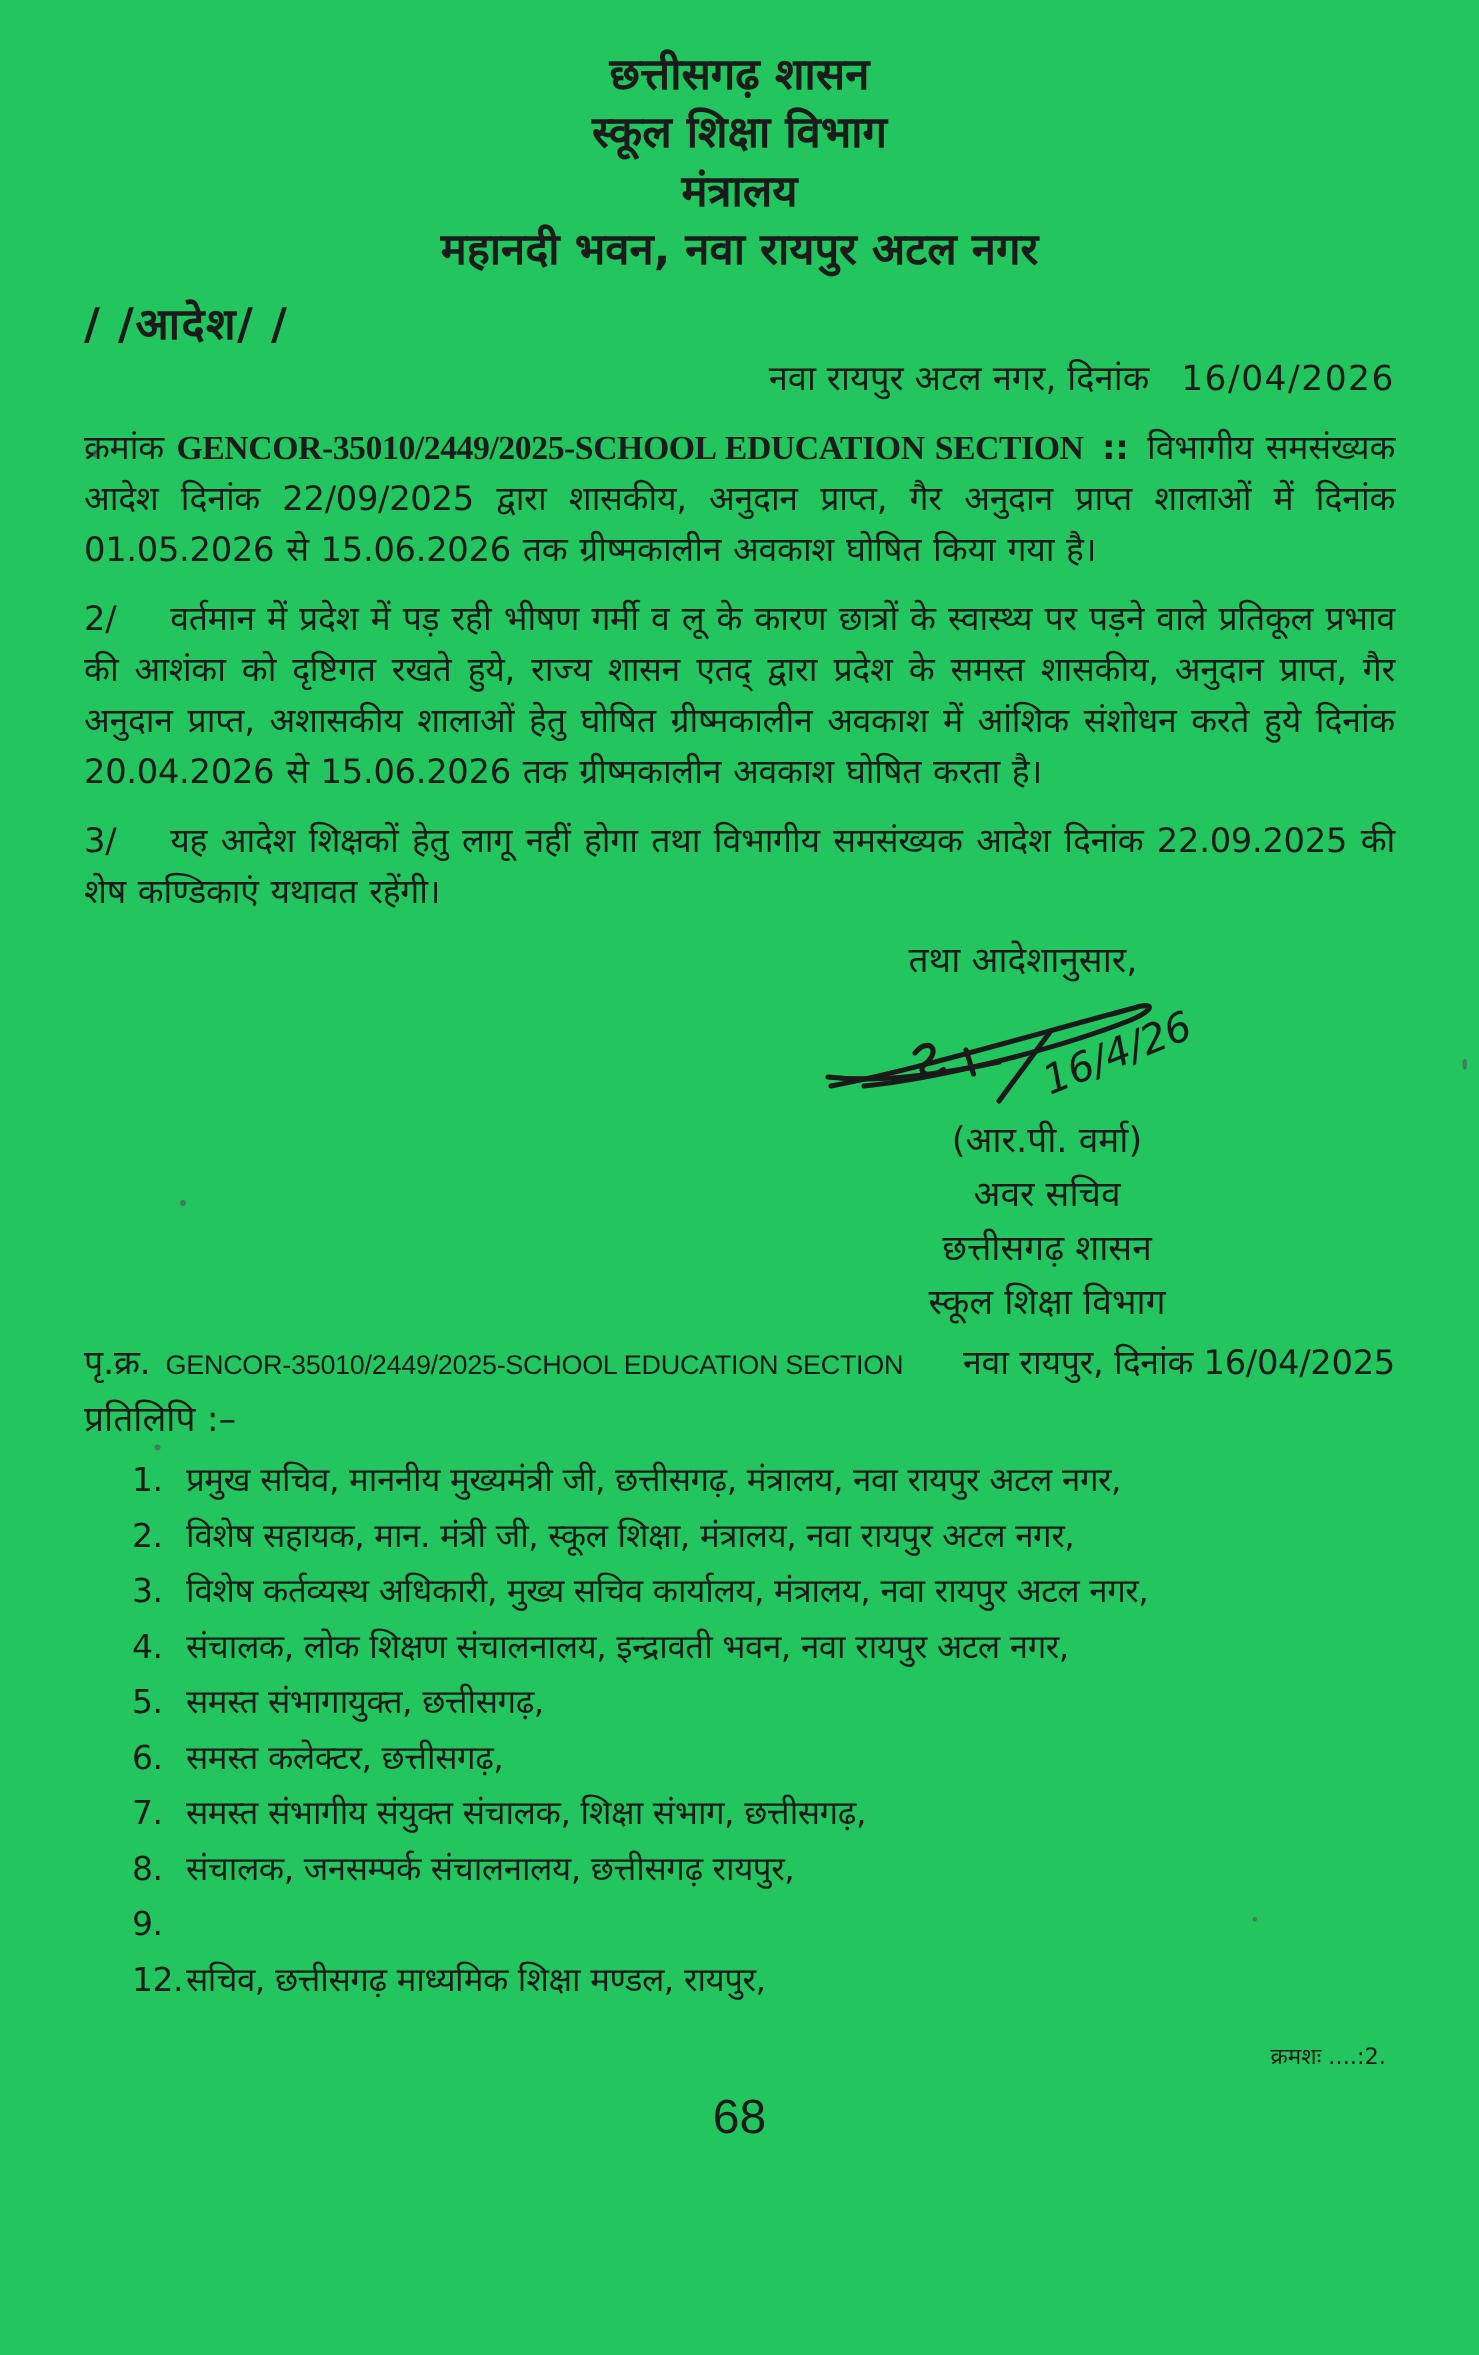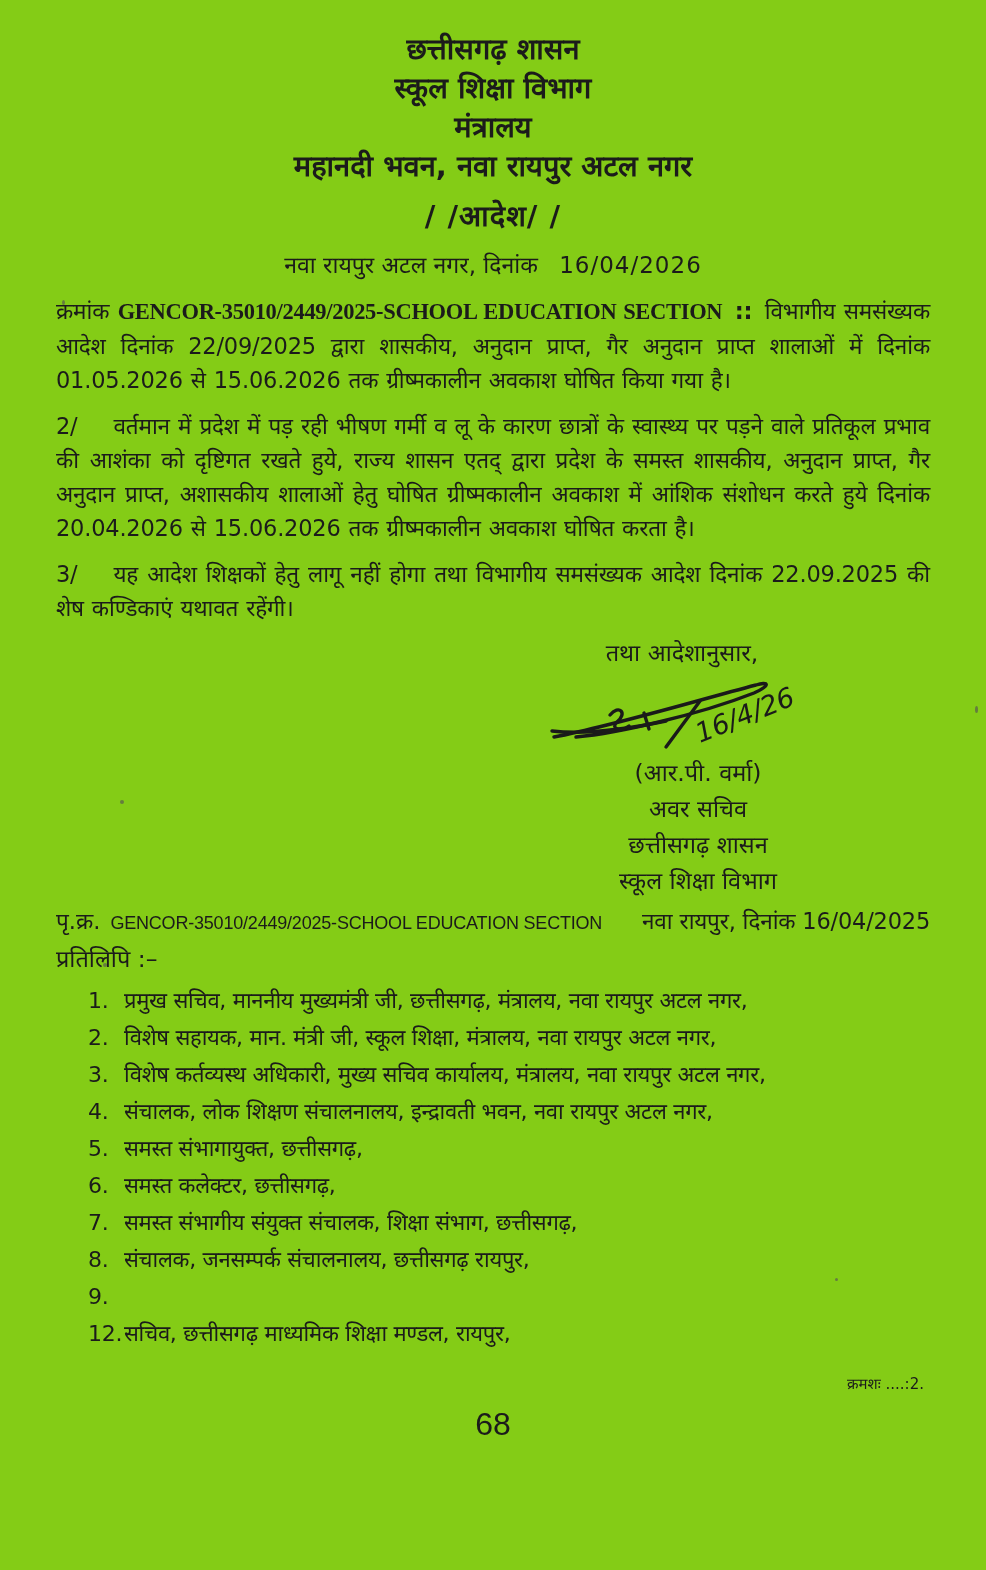--- a/index.html
+++ b/index.html
@@ -1,24 +1,24 @@
 <!DOCTYPE html>
 <html><head>
 <meta charset="utf-8">
 <style>
   html,body{margin:0;padding:0;background:#e8e8e8;}
   .page{
-    width:986px;height:1570px;background:#84cc16;position:relative;
+    width:986px;height:1570px;background:#22c55e;position:relative;
     margin:0 auto;box-sizing:border-box;padding:30px 56px 0 56px;
     font-family:"DejaVu Sans",sans-serif;color:#1b1b1b;overflow:hidden;
   }
   
   .hdr{ text-align:center;font-weight:700;font-size:29px;line-height:39px;}
-  .order-title{ text-align:center;font-weight:700;font-size:29px;margin-top:10px;line-height:40px;letter-spacing:1px;}
-  .date-line{ text-align:center;font-size:23px;margin-top:12px;line-height:34px;}
+  .order-title{ font-weight:700;font-size:29px;margin-top:10px;line-height:40px;letter-spacing:1px;}
+  .date-line{ text-align:right;font-size:23px;line-height:34px;}
   .date-line .dt{ letter-spacing:1px;margin-left:14px;}
   
   .para{ font-size:22.5px;line-height:34px;text-align:justify;margin:12px 0 0 0;letter-spacing:-0.2px;word-spacing:1px;}
   .ref-bold{ font-family:"Liberation Serif",serif;font-weight:700;font-size:22.5px;letter-spacing:-0.3px;}
   .sep{ font-weight:700;margin:0 4px;}
   .pnum{ margin-right:36px;}
   
   .authority{ margin:8px 58px 0 auto;width:380px;text-align:center;font-size:23.5px;line-height:40px;}
   .sig-block{ margin:4px 62px 0 auto;width:340px;text-align:center;font-size:23.5px;}
   .sig-scribble{ display:block;margin:0 auto -6px auto;}

